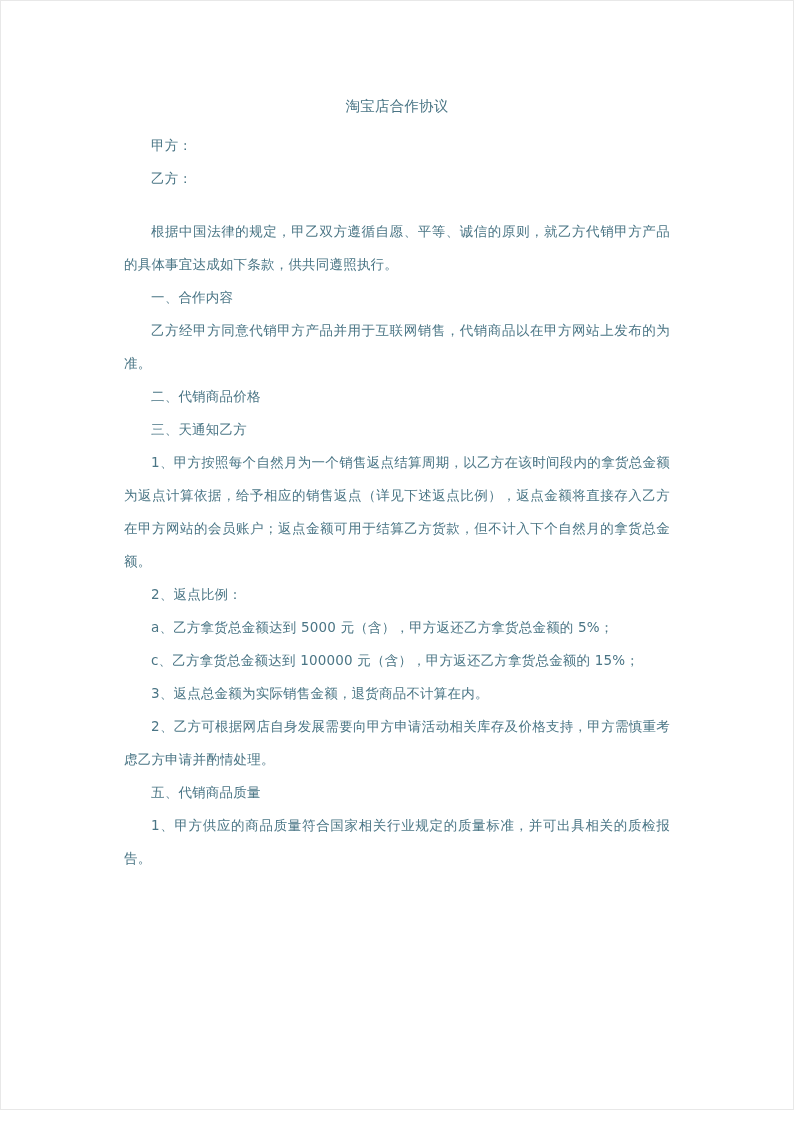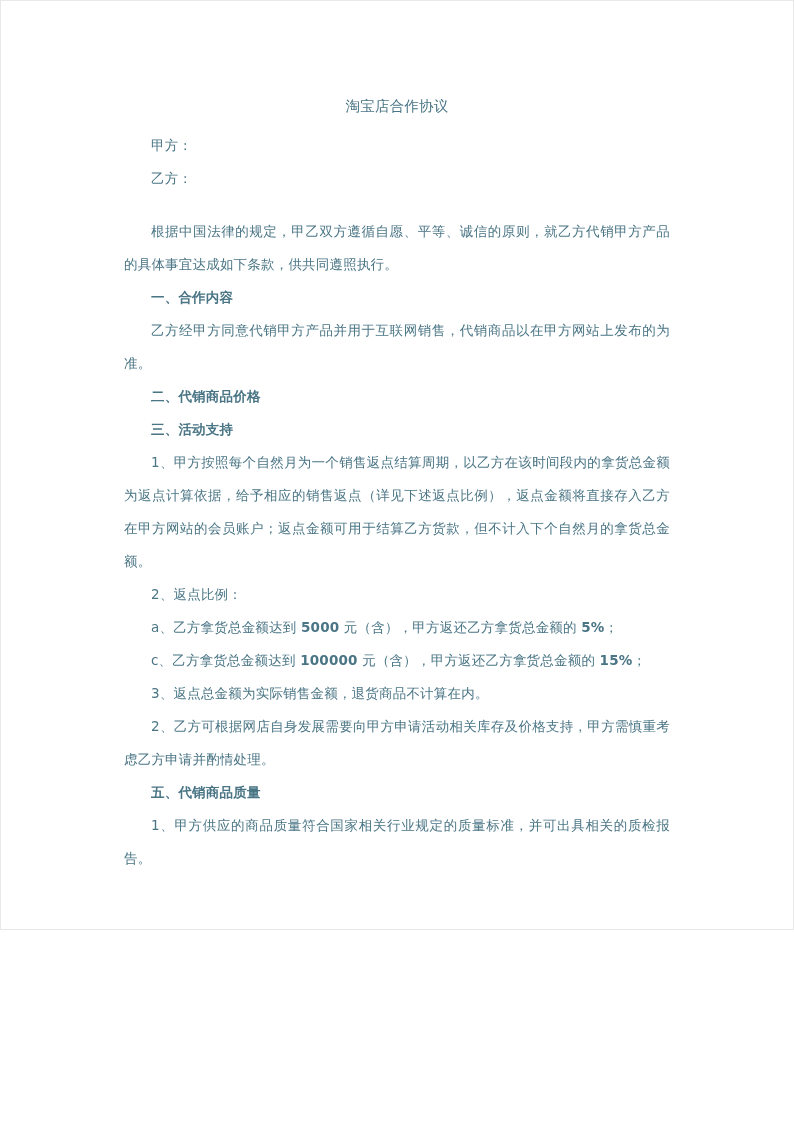--- a/index.html
+++ b/index.html
@@ -6,56 +6,56 @@
   html, body { background: #ffffff; }
   body {
     width: 794px;
     height: 1123px;
     font-family: "DejaVu Sans", "Liberation Sans", sans-serif;
     position: relative;
     overflow: hidden;
   }
   .page {
     width: 794px;
-    height: 930px;
+    height: 1110px;
     background: #ffffff;
     border: 1px solid #e8e8e8;
     padding: 89px 123px 0 123px;
   }
   .doc {
     font-size: 13.5px;
     line-height: 33px;
     text-align: justify;
     letter-spacing: 0.2px;
   }
   .blk-title {
     text-align: center;
     text-indent: 0;
     font-size: 14.5px;
     margin-bottom: 6px;
   }
   .blk-p { text-indent: 2em; }
   .blk-h { text-indent: 2em; font-weight: 700; }
   .blk-spacer { height: 20px; }
-  .bold { font-weight: 700; }
+  .bold { font-weight: 400; }
 </style>
 </head>
 <body>
 
 <div class="page" style="background: rgb(255, 255, 255); border-color: rgb(232, 232, 232);">
   <div class="doc" id="doc" style="color: rgb(74, 117, 133);">
       <div class="blk blk-title"><span>淘宝店合作协议</span></div>
       <div class="blk blk-p"><span>甲方：</span></div>
       <div class="blk blk-p"><span>乙方：</span></div>
       <div class="blk blk-spacer"></div>
       <div class="blk blk-p"><span>根据中国法律的规定，甲乙双方遵循自愿、平等、诚信的原则，就乙方代销甲方产品的具体事宜达成如下条款，供共同遵照执行。</span></div>
       <div class="blk blk-h"><span class="bold">一、合作内容</span></div>
       <div class="blk blk-p"><span>乙方经甲方同意代销甲方产品并用于互联网销售，代销商品以在甲方网站上发布的为准。</span></div>
       <div class="blk blk-h"><span class="bold">二、代销商品价格</span></div>
-      <div class="blk blk-h"><span class="bold">三、活动支持</span></div>
+      <div class="blk blk-h"><span class="bold">三、天通知乙方</span></div>
       <div class="blk blk-p"><span>1、甲方按照每个自然月为一个销售返点结算周期，以乙方在该时间段内的拿货总金额为返点计算依据，给予相应的销售返点（详见下述返点比例），返点金额将直接存入乙方在甲方网站的会员账户；返点金额可用于结算乙方货款，但不计入下个自然月的拿货总金额。</span></div>
       <div class="blk blk-p"><span>2、返点比例：</span></div>
       <div class="blk blk-p"><span>a、乙方拿货总金额达到 </span><span class="bold">5000</span><span> 元（含），甲方返还乙方拿货总金额的 </span><span class="bold">5%</span><span>；</span></div>
       <div class="blk blk-p"><span>c、乙方拿货总金额达到 </span><span class="bold">100000</span><span> 元（含），甲方返还乙方拿货总金额的 </span><span class="bold">15%</span><span>；</span></div>
       <div class="blk blk-p"><span>3、返点总金额为实际销售金额，退货商品不计算在内。</span></div>
       <div class="blk blk-p"><span>2、乙方可根据网店自身发展需要向甲方申请活动相关库存及价格支持，甲方需慎重考虑乙方申请并酌情处理。</span></div>
       <div class="blk blk-h"><span class="bold">五、代销商品质量</span></div>
       <div class="blk blk-p"><span>1、甲方供应的商品质量符合国家相关行业规定的质量标准，并可出具相关的质检报告。</span></div>
     </div>
 </div>

